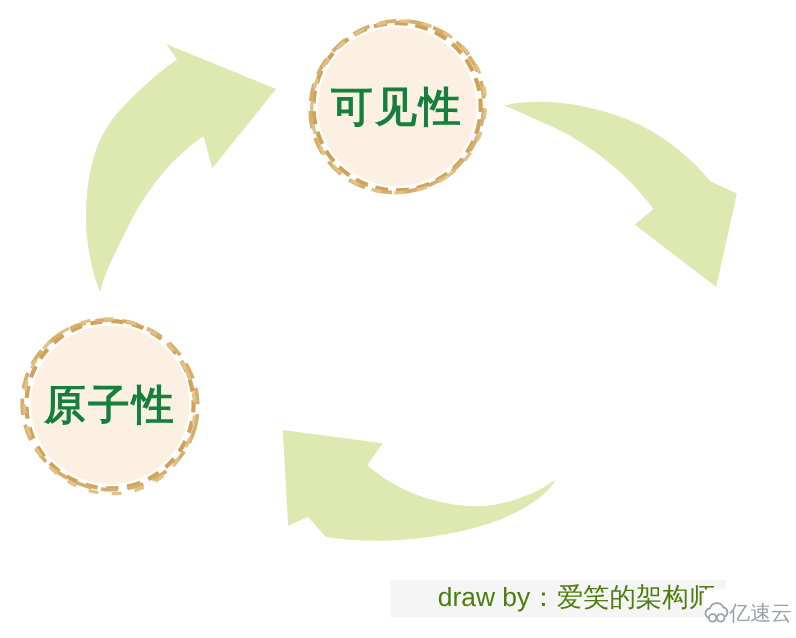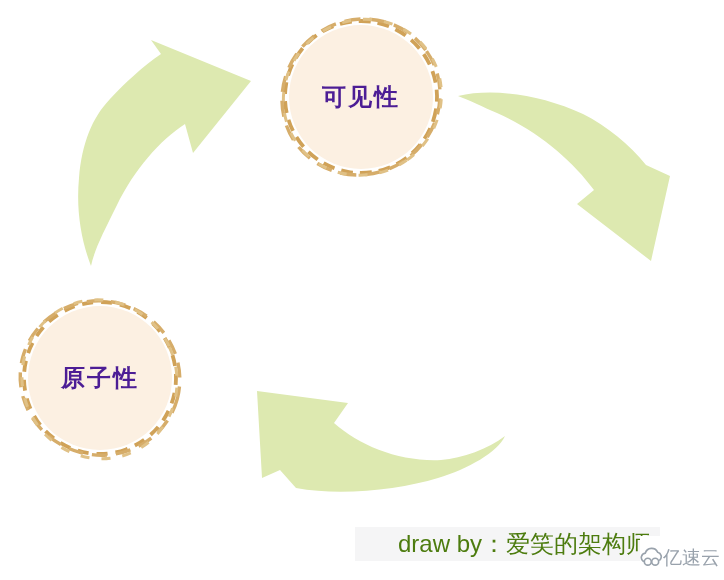--- a/index.html
+++ b/index.html
@@ -31,28 +31,28 @@
     position: absolute;
     left: 0; top: 0;
     width: 180px; height: 180px;
   }
   .node-label {
     position: absolute;
     inset: 0;
     display: flex;
     align-items: center;
     justify-content: center;
-    font-size: 24px;
+    font-size: 38px;
     font-weight: 700;
-    color: #4c1d95;
+    color: #15803d;
     letter-spacing: 2px;
     z-index: 3;
   }
   .node-visibility { left: 271px; top: 7px; }
-  .node-atomicity  { left: 10px;  top: 288px; }
+  .node-atomicity  { left: 10px;  top: 278px; }
   .node-ordering   { left: 521px; top: 278px; }
 
   .caption-bar {
     position: absolute;
     left: 355px;
     top: 527px;
     width: 305px;
     height: 34px;
     background: #f5f5f6;
     z-index: 4;

